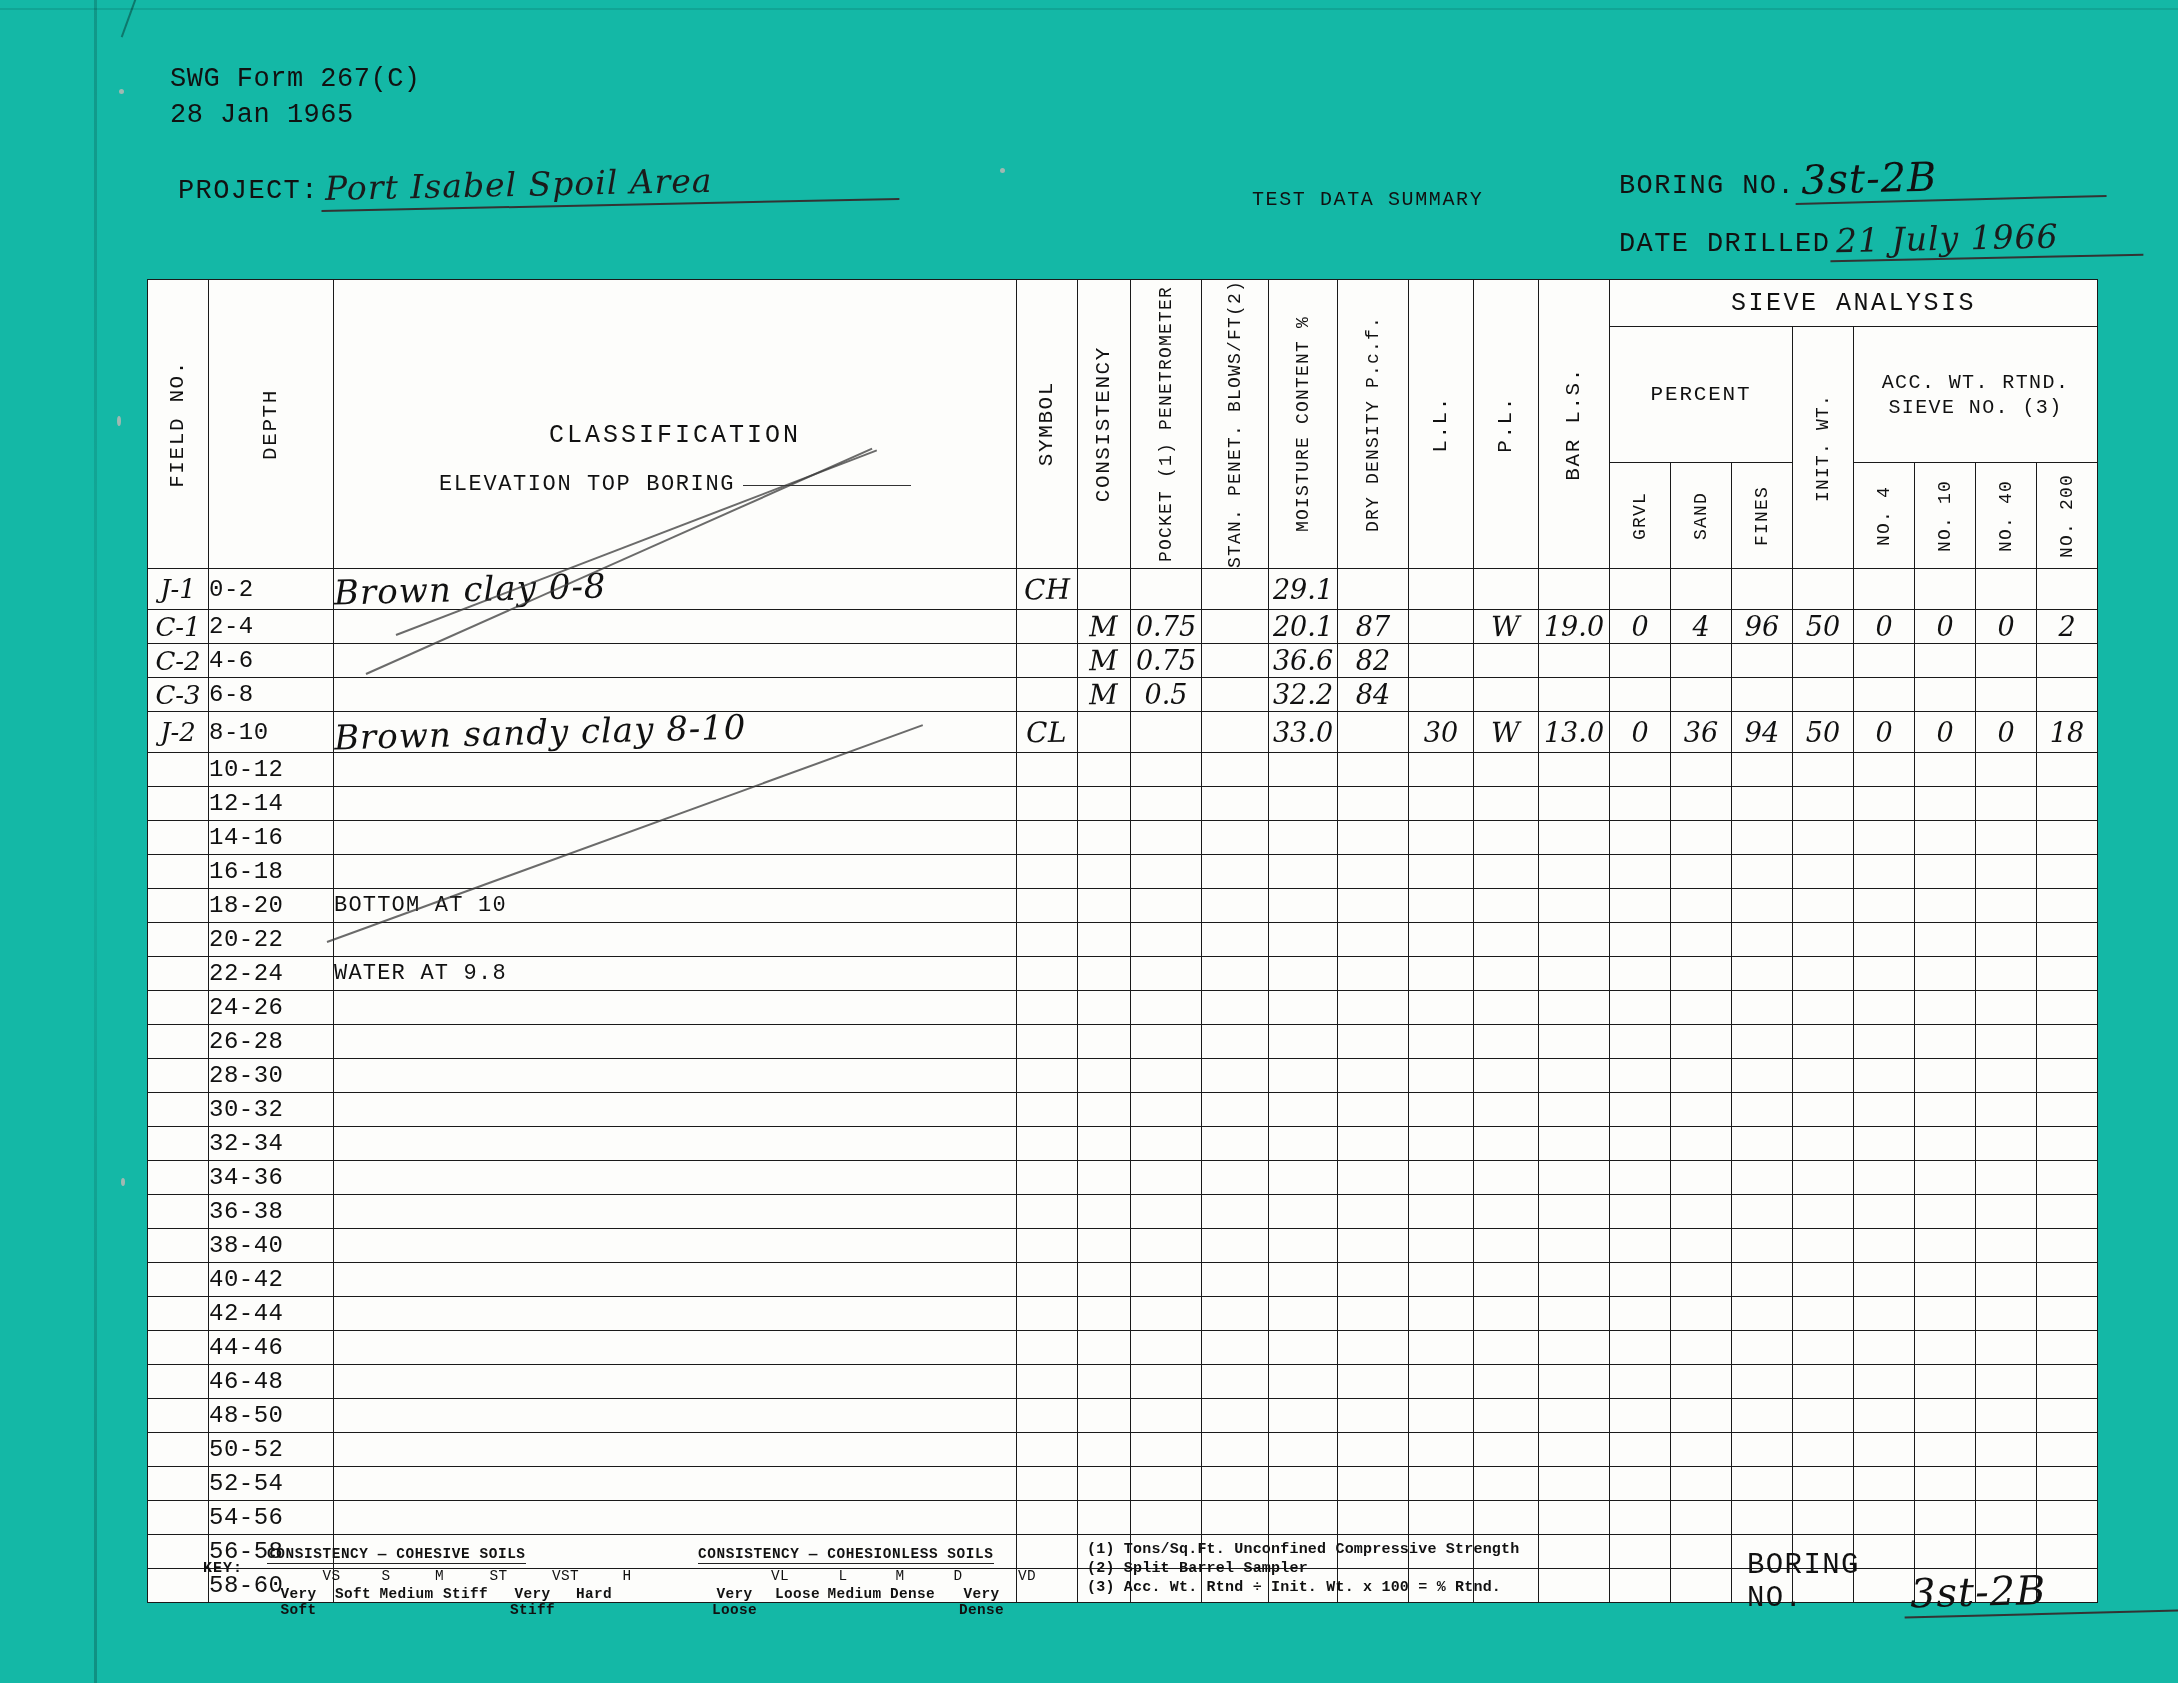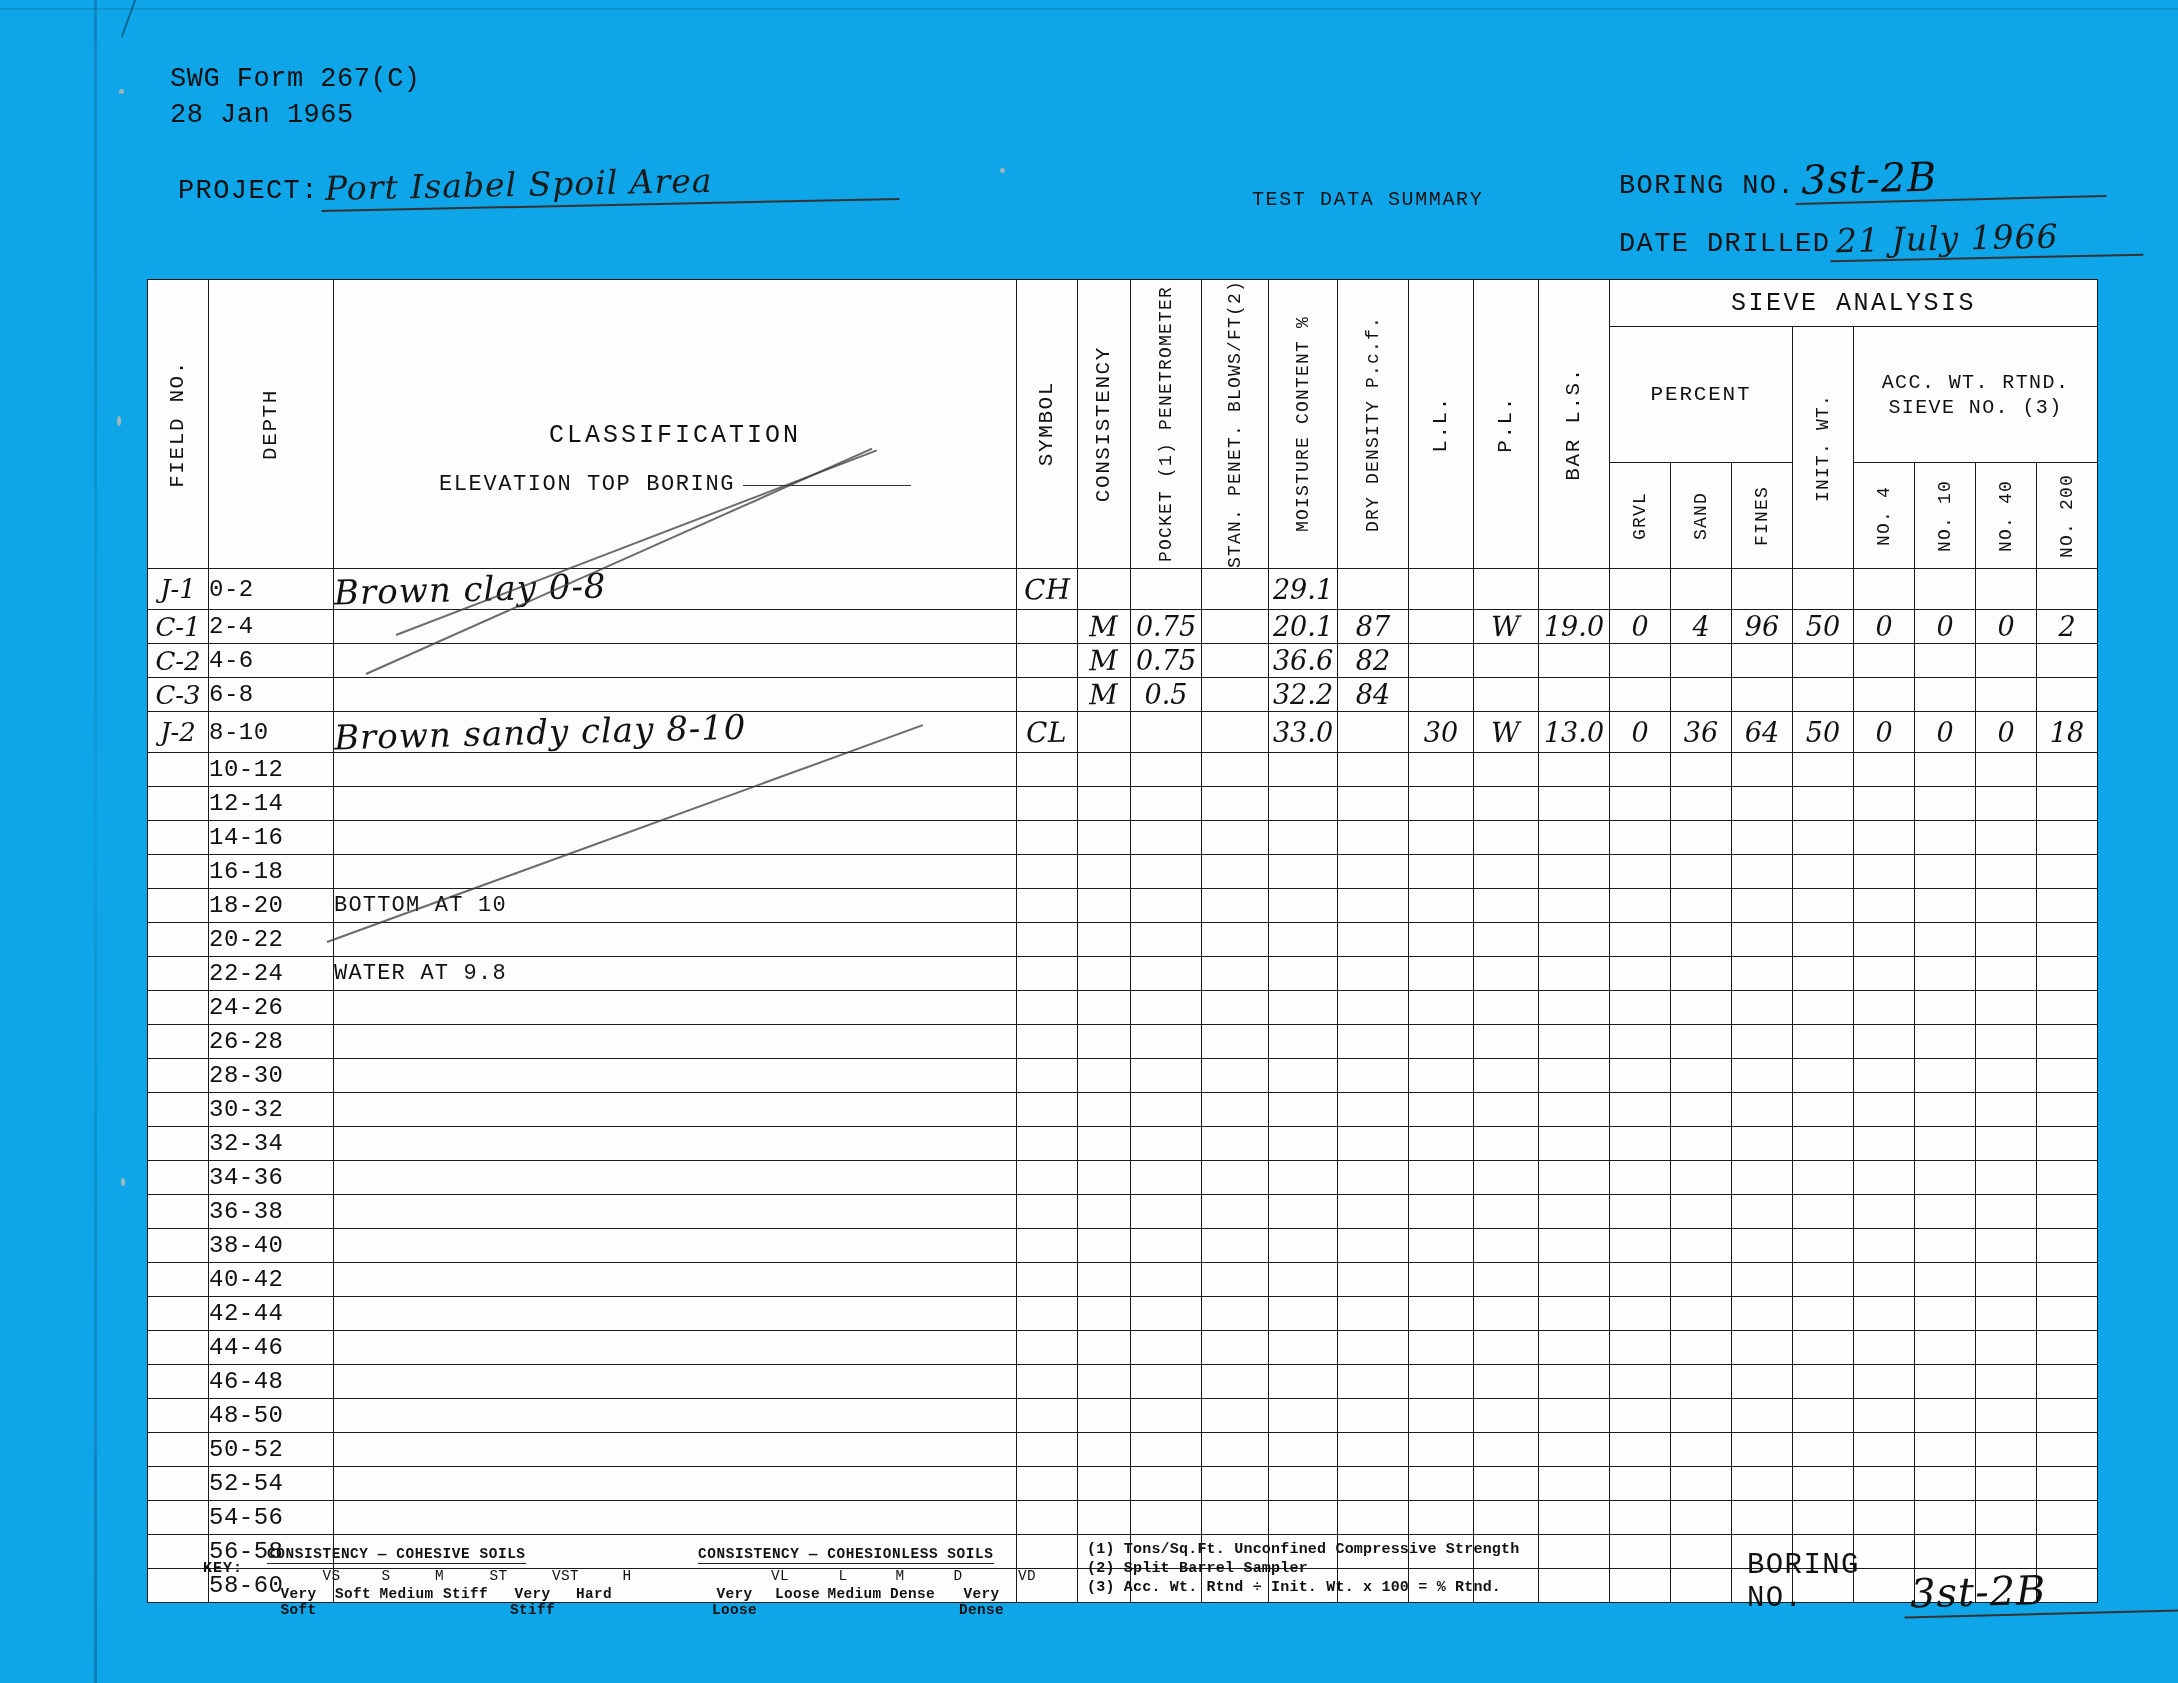--- a/index.html
+++ b/index.html
@@ -13,21 +13,21 @@
     font-family: "Liberation Serif", serif;
     color: #111;
     position: relative;
     overflow: hidden;
   }
   .page {
     position: absolute;
     left: 0; top: 0;
     width: 2178px;
     height: 1683px;
-    background: #0ea5e9;
+    background: #14b8a6;
   }
   
   .scan-edge-left {
     position: absolute;
     left: 94px; top: 0; width: 3px; height: 1683px;
     background: linear-gradient(to bottom, rgba(0,0,0,0.18), rgba(0,0,0,0.05), rgba(0,0,0,0.22));
   }
   .scan-edge-top {
     position: absolute;
     left: 0; top: 8px; width: 2178px; height: 2px;
@@ -559,21 +559,21 @@
           <td class="center"><span class="hw"></span></td>
           <td class="center"><span class="hw-num"></span></td>
           <td class="center"><span class="hw-num"></span></td>
           <td class="center"><span class="hw-num">33.0</span></td>
           <td class="center"><span class="hw-num"></span></td>
           <td class="center"><span class="hw-num">30</span></td>
           <td class="center"><span class="hw">W</span></td>
           <td class="center"><span class="hw-num">13.0</span></td>
           <td class="center"><span class="hw-num">0</span></td>
           <td class="center"><span class="hw-num">36</span></td>
-          <td class="center"><span class="hw-num">64</span></td>
+          <td class="center"><span class="hw-num">94</span></td>
           <td class="center"><span class="hw-num">50</span></td>
           <td class="center"><span class="hw-num">0</span></td>
           <td class="center"><span class="hw-num">0</span></td>
           <td class="center"><span class="hw-num">0</span></td>
           <td class="center"><span class="hw-num">18</span></td>
         </tr>
         <tr class="row-h">
           <td class="field-cell"><span></span></td>
           <td class="depth-cell"><span>10-12</span></td>
           <td class="class-cell "><span class="hw-big"></span></td>

